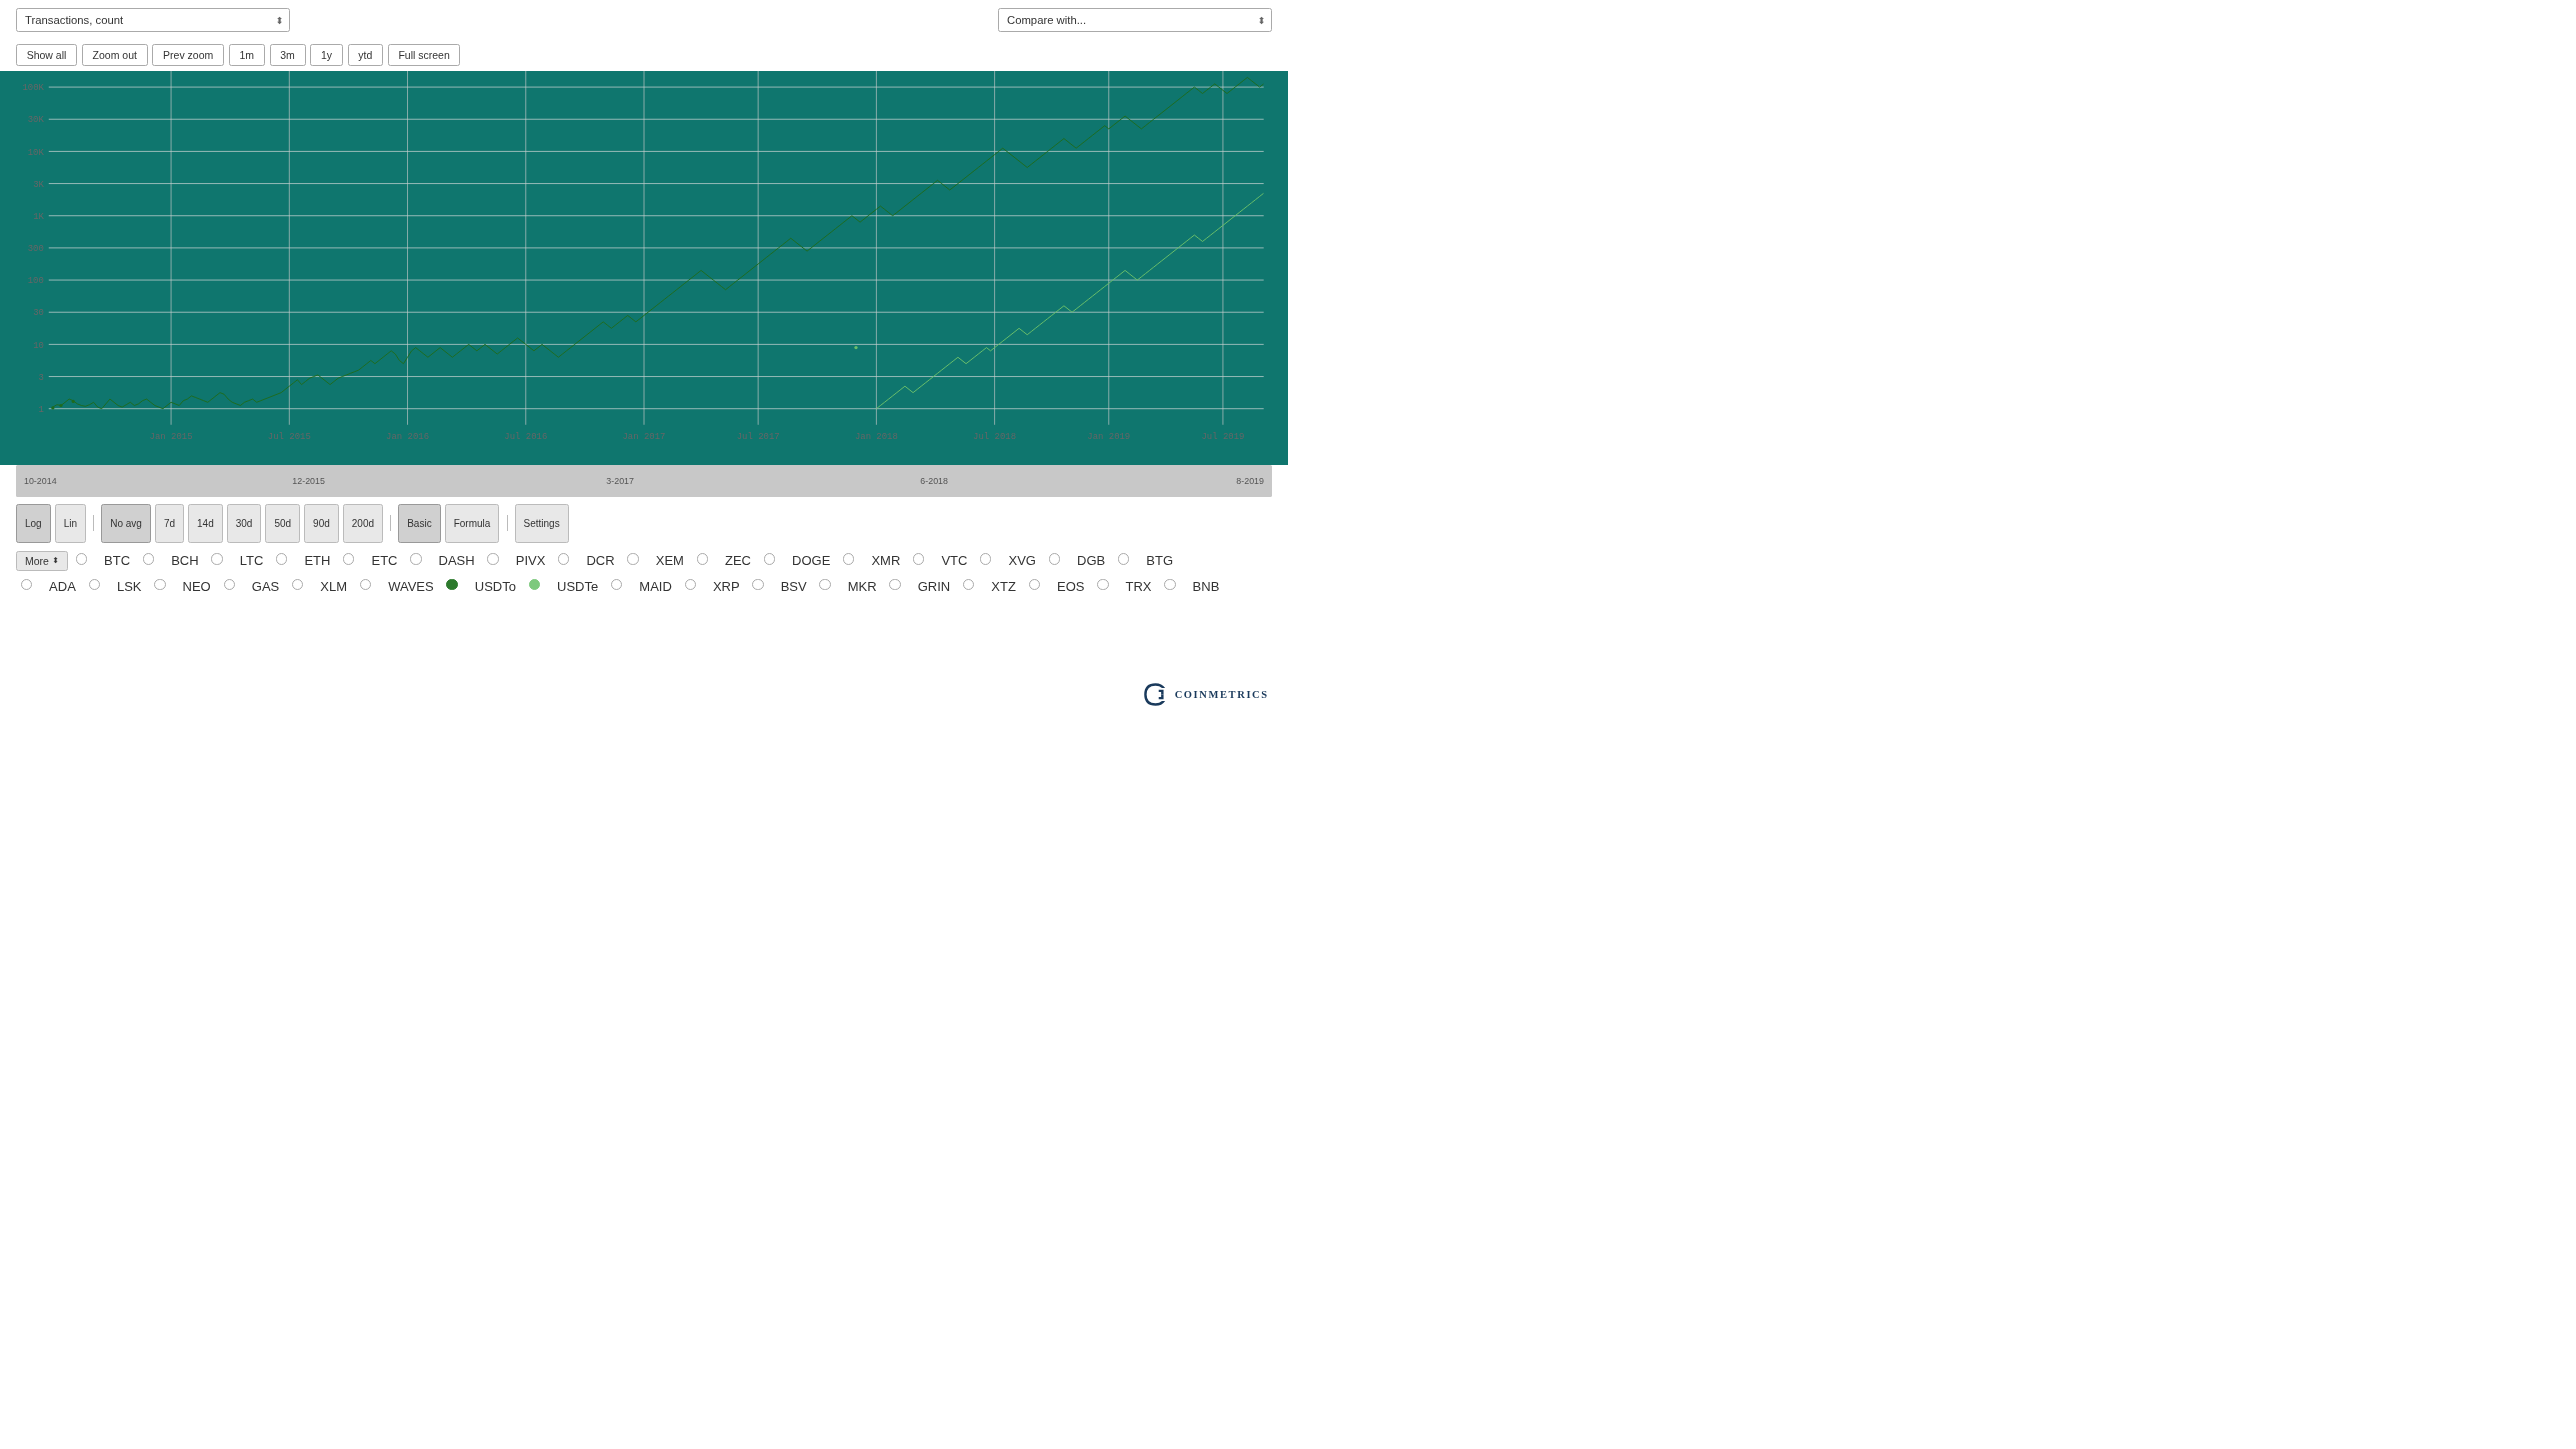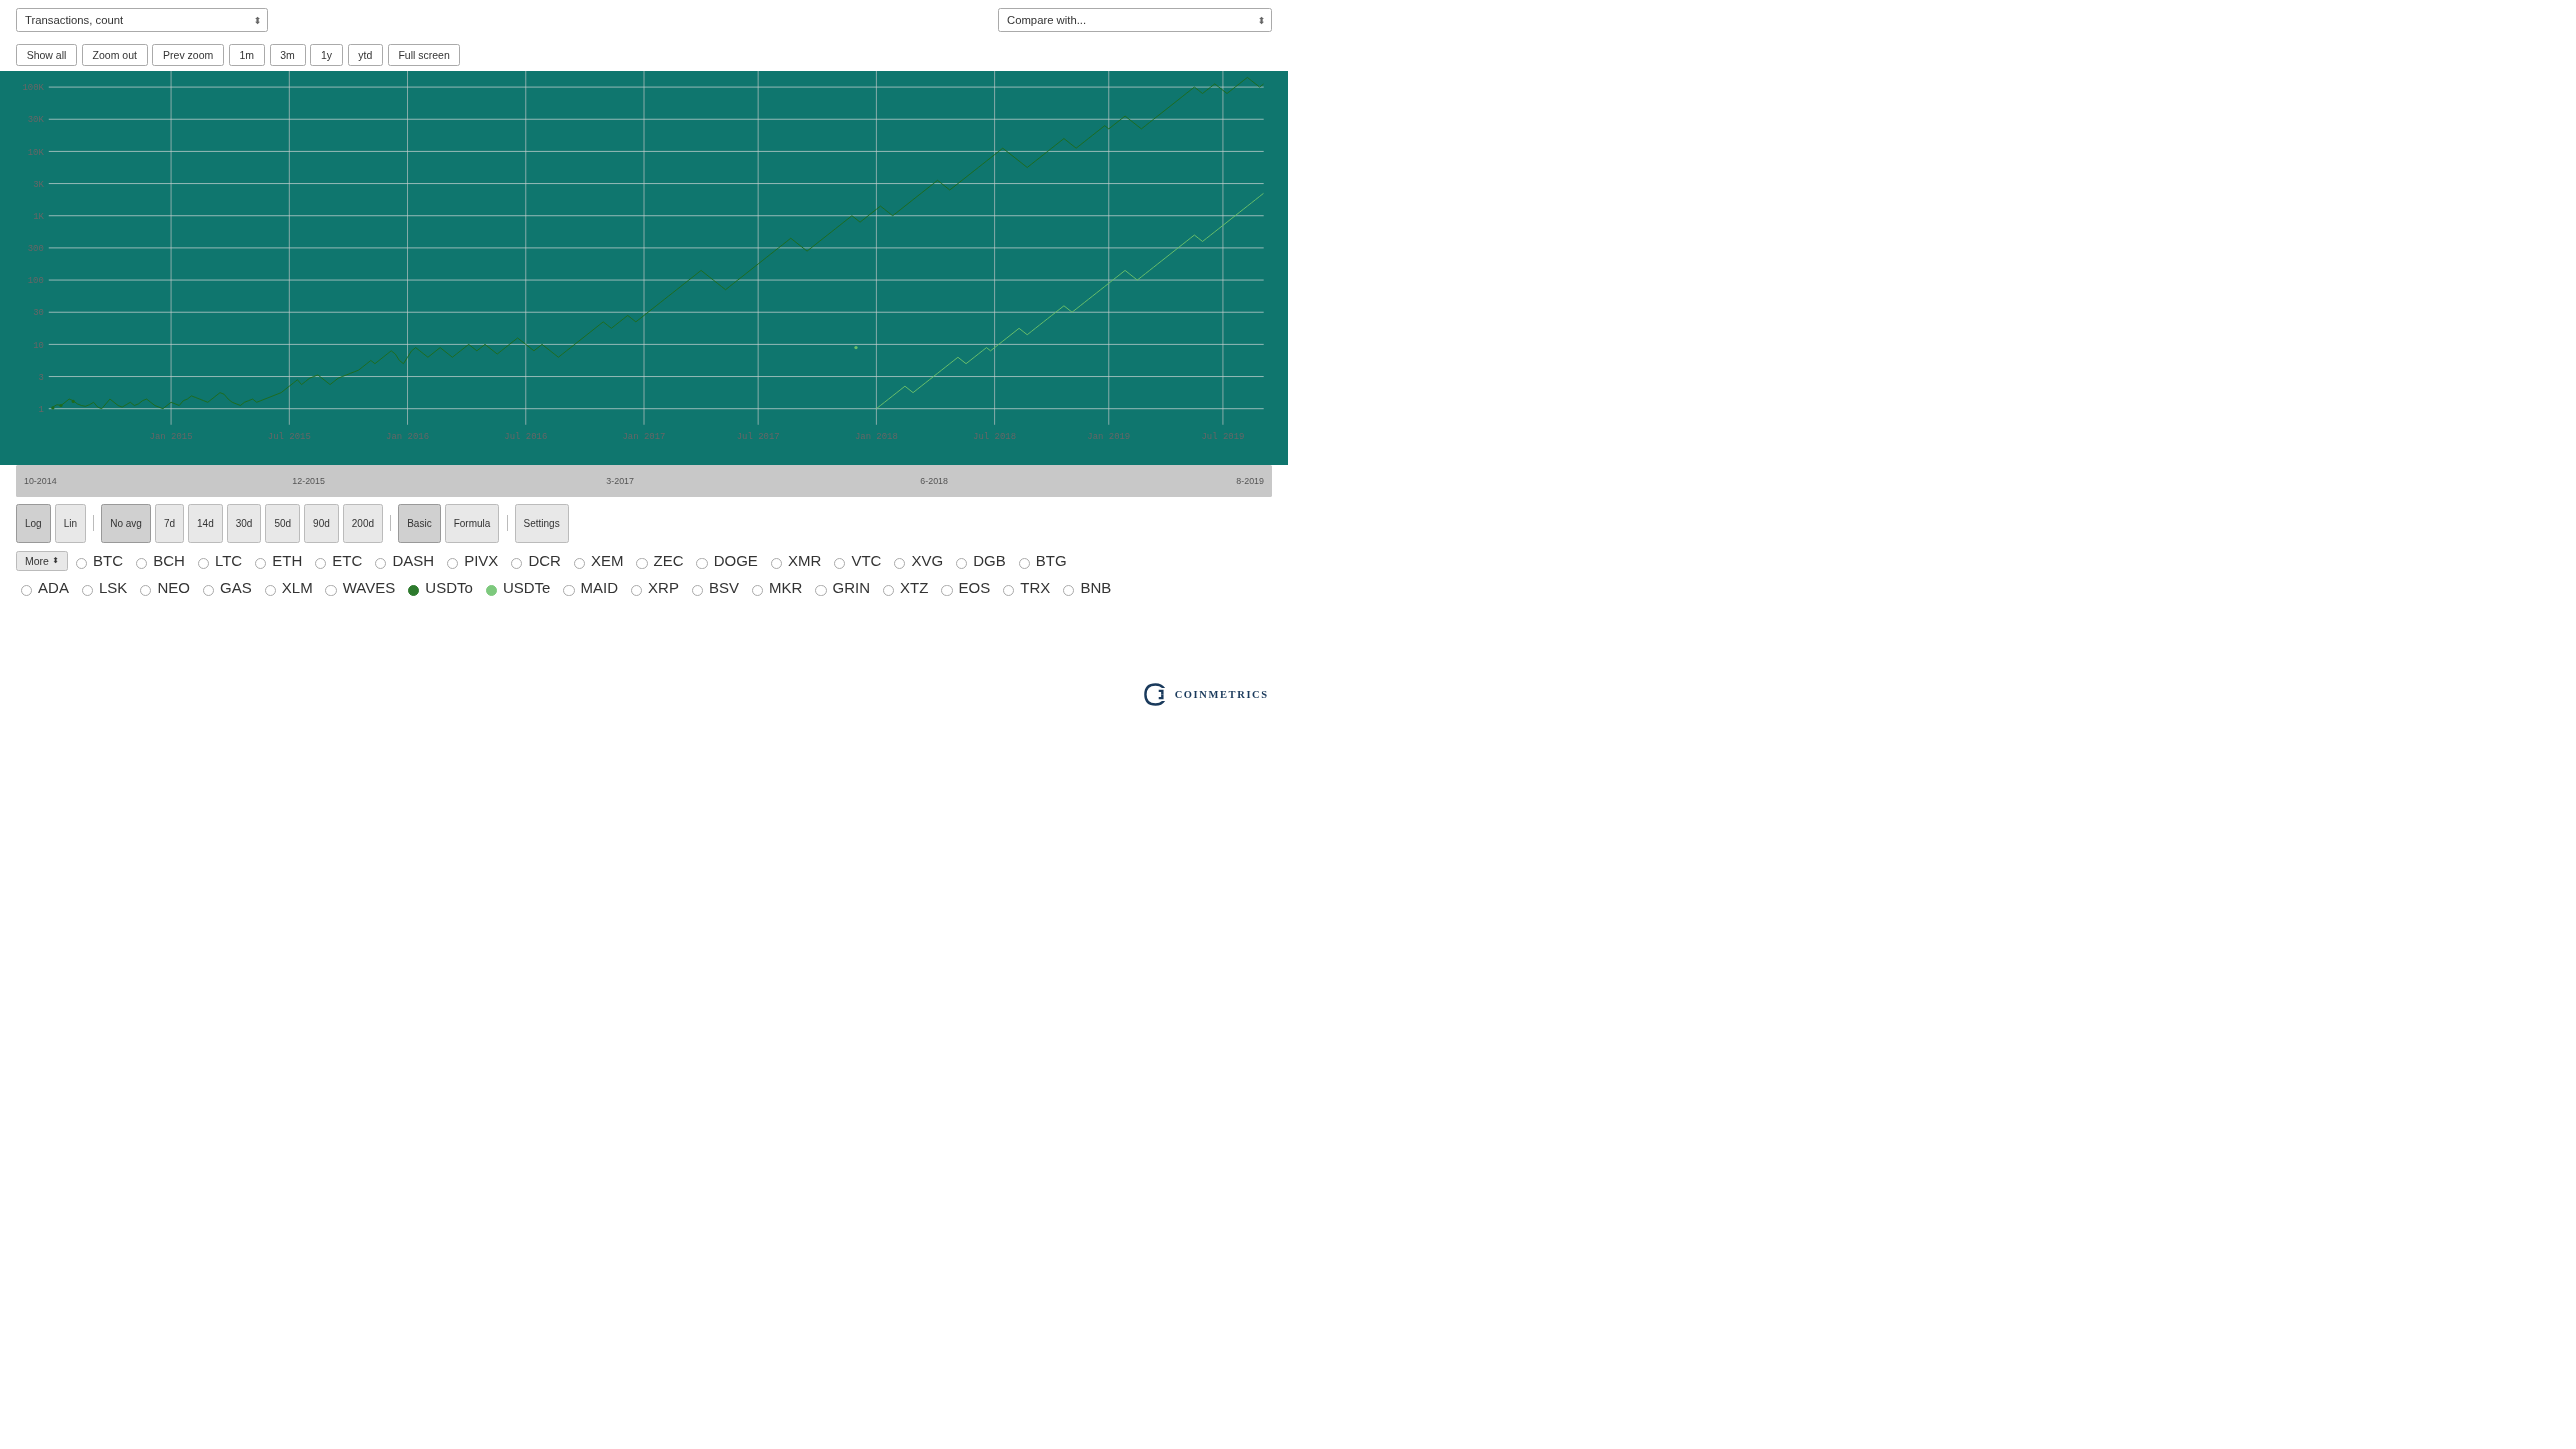--- a/index.html
+++ b/index.html
@@ -42,21 +42,21 @@
       content: '⬍';
       position: absolute;
       right: 6.4px;
       top: 50%;
       transform: translateY(-50%);
       font-size: 9.7px;
       color: #666;
       pointer-events: none;
     }
 
-    #metric-dropdown { width: 252px; }
+    #metric-dropdown { width: 274px; }
     #compare-dropdown { width: 274px; }
 
     .zoom-controls {
       display: flex;
       gap: 4.8px;
       padding: 4.8px 16px;
       flex-wrap: wrap;
     }
 
     .ctrl-btn {
@@ -154,24 +154,24 @@
       gap: 3.2px;
     }
 
     .more-btn::after {
       content: '⬍';
       font-size: 8px;
     }
 
     .coin-item {
       display: flex;
-      align-items: flex-end;
-      gap: 6px;
+      align-items: flex-start;
+      gap: 17px;
       cursor: pointer;
-      font-size: 15px;
+      font-size: 13px;
       color: #333;
       padding: 1.6px 4.8px;
     }
 
     .coin-radio {
       width: 11.3px;
       height: 11.3px;
       border-radius: 50%;
       border: 1.2px solid #aaa;
       background: #fff;

